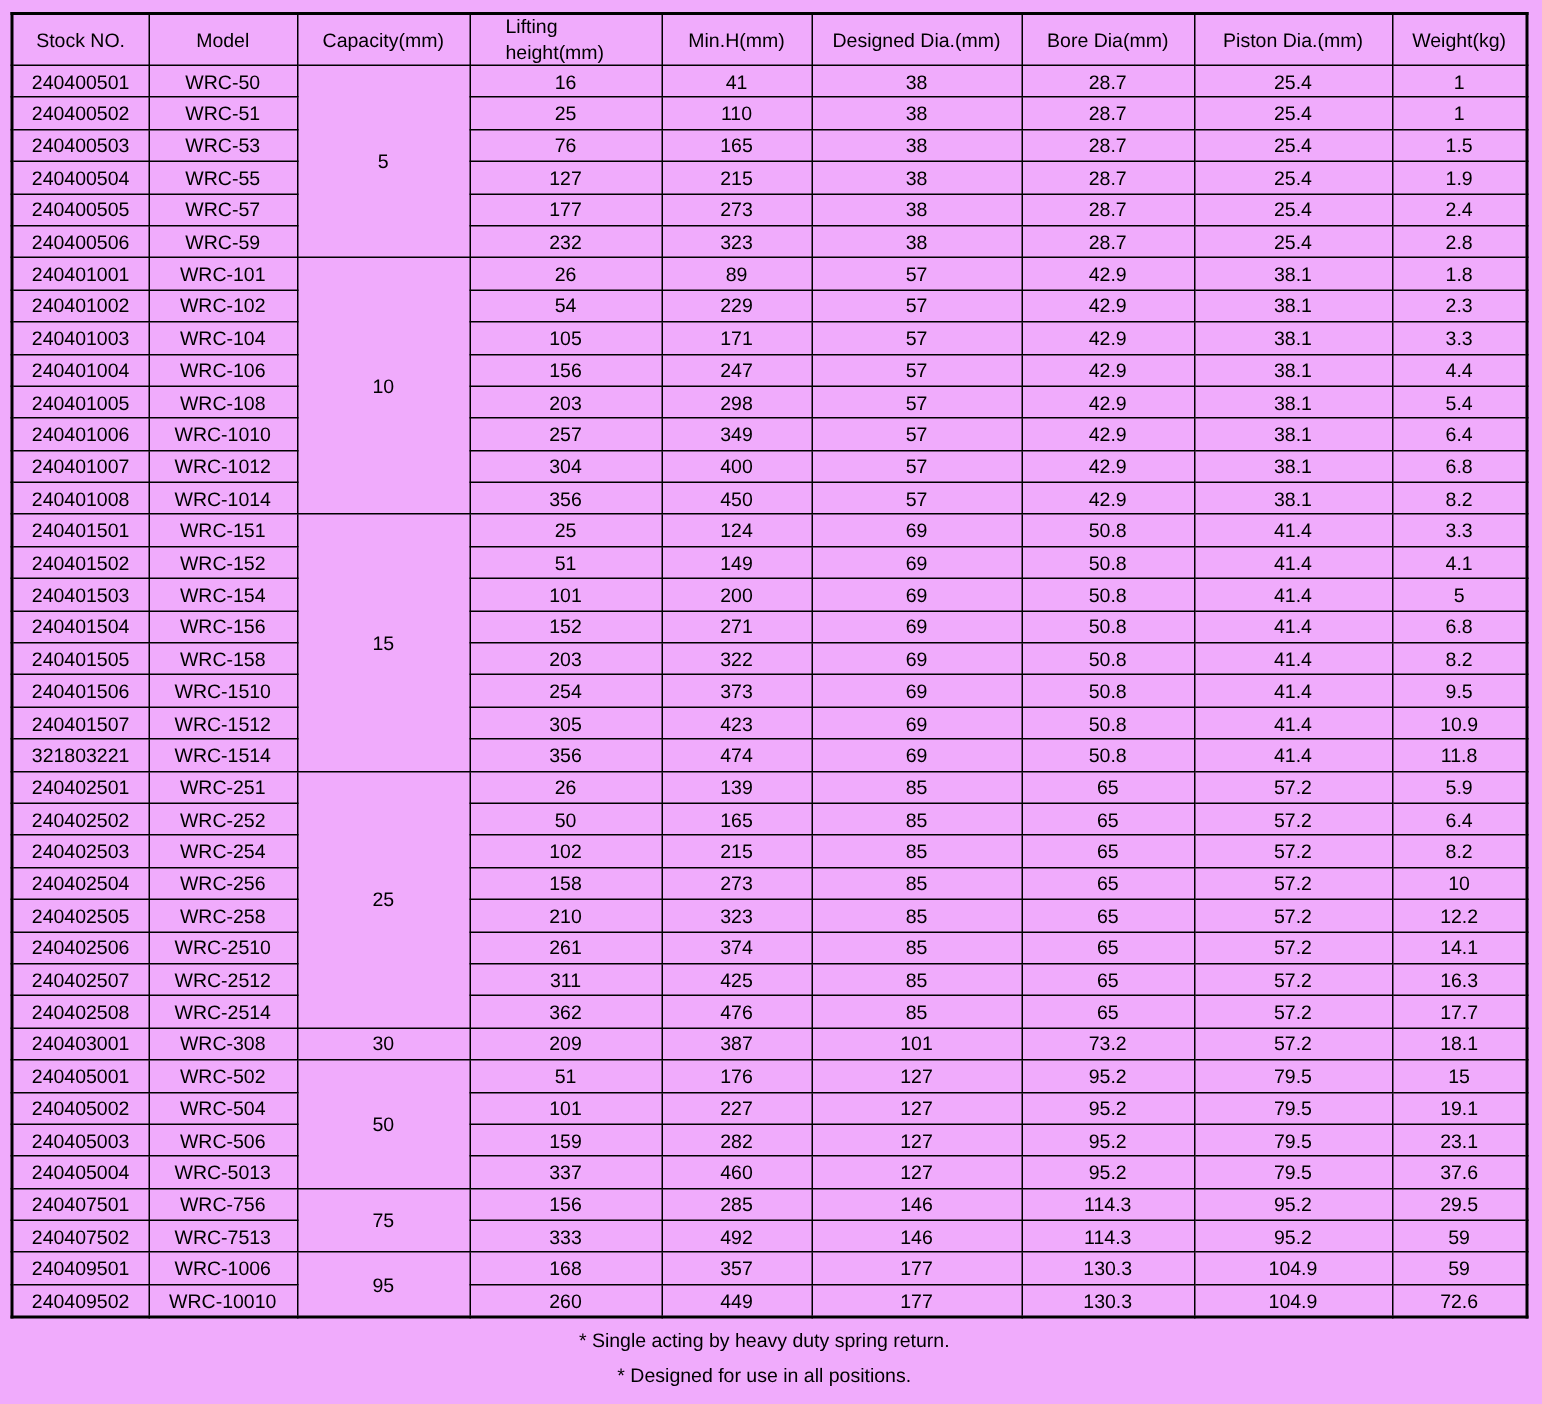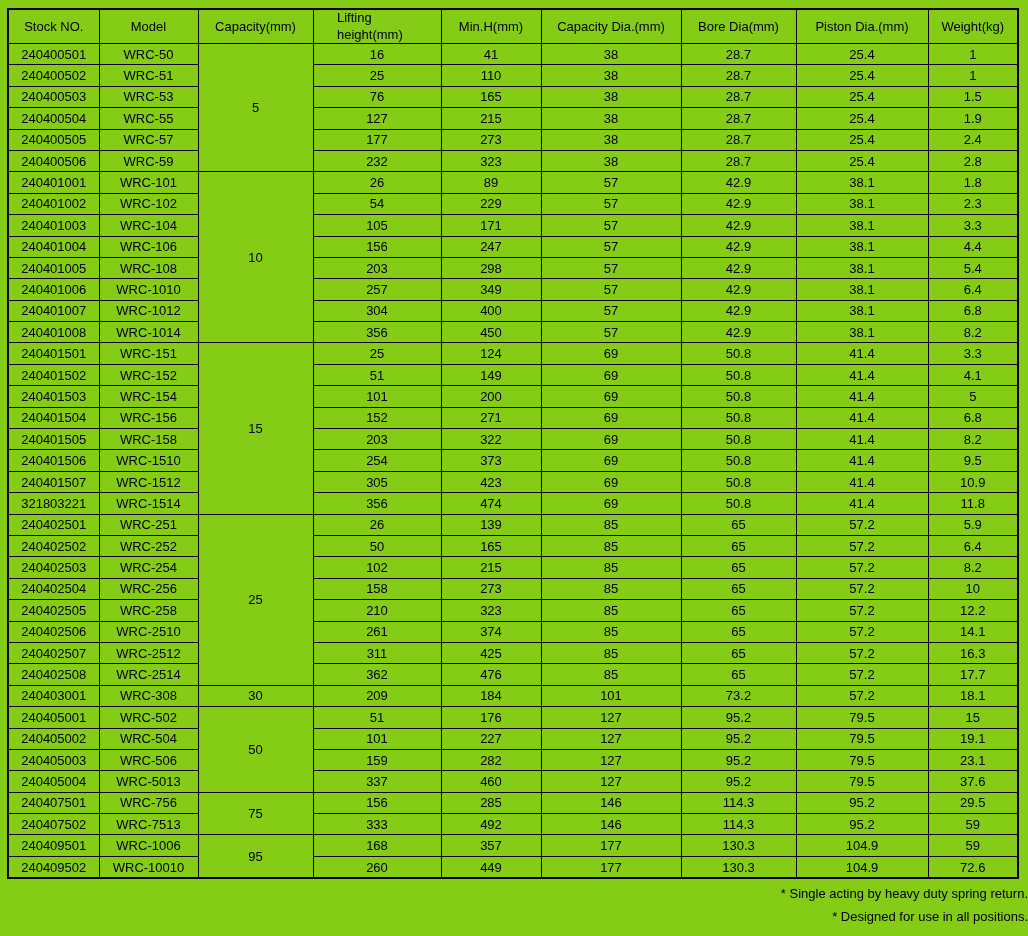--- a/index.html
+++ b/index.html
@@ -6,22 +6,22 @@
     margin: 0;
     padding: 0;
     background: #ffffff;
     font-family: "Liberation Sans", "DejaVu Sans", sans-serif;
     color: #000000;
   }
   .page {
     width: 1028px;
     height: 936px;
     box-sizing: border-box;
-    padding: 8px 0 0 7px;
-    background: #84cc16;
+    padding: 8px 16px 0 7px;
+    background: #f0abfc;
   }
   table.spec {
     border-collapse: collapse;
     table-layout: fixed;
     width: 1010px;
     border: 2px solid #000000;
   }
   table.spec th, table.spec td {
     border: 1px solid #000000;
     text-align: center;
@@ -45,21 +45,21 @@
     text-align: left;
     line-height: 1.25;
   }
   .footnotes {
     margin-top: 7px;
   }
   .footnote {
     margin: 0 0 8px 0;
     font-size: 13px;
     line-height: 15px;
-    text-align: right;
+    text-align: center;
   }
 </style>
 </head>
 <body>
 
 <div class="page">
 
   <table class="spec">
     <colgroup>
       <col style="width:91px">
@@ -72,21 +72,21 @@
       <col style="width:132px">
       <col style="width:90px">
     </colgroup>
     <thead>
       <tr>
         <th>Stock NO.</th>
         <th>Model</th>
         <th>Capacity(mm)</th>
         <th><span class="narrow">Lifting height(mm)</span></th>
         <th>Min.H(mm)</th>
-        <th>Capacity Dia.(mm)</th>
+        <th>Designed Dia.(mm)</th>
         <th>Bore Dia(mm)</th>
         <th>Piston Dia.(mm)</th>
         <th>Weight(kg)</th>
       </tr>
     </thead>
     <tbody id="spec-body">
         <tr>
           <td>240400501</td>
           <td>WRC-50</td>
           <td rowspan="6">5</td>
@@ -388,21 +388,21 @@
           <td>85</td>
           <td>65</td>
           <td>57.2</td>
           <td>17.7</td>
         </tr>
         <tr>
           <td>240403001</td>
           <td>WRC-308</td>
           <td rowspan="1">30</td>
           <td>209</td>
-          <td>184</td>
+          <td>387</td>
           <td>101</td>
           <td>73.2</td>
           <td>57.2</td>
           <td>18.1</td>
         </tr>
         <tr>
           <td>240405001</td>
           <td>WRC-502</td>
           <td rowspan="4">50</td>
           <td>51</td>

